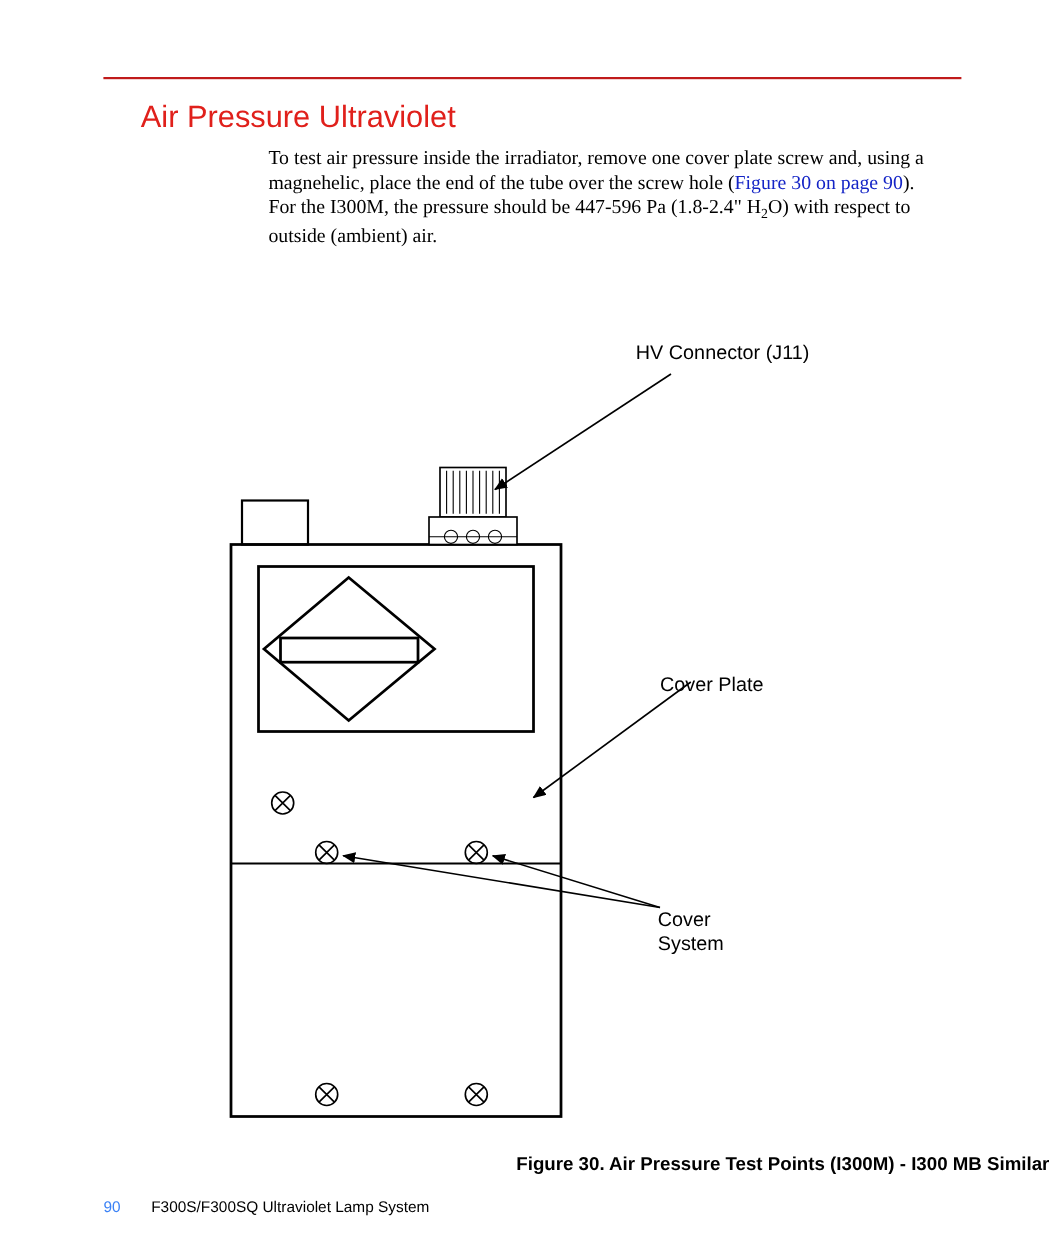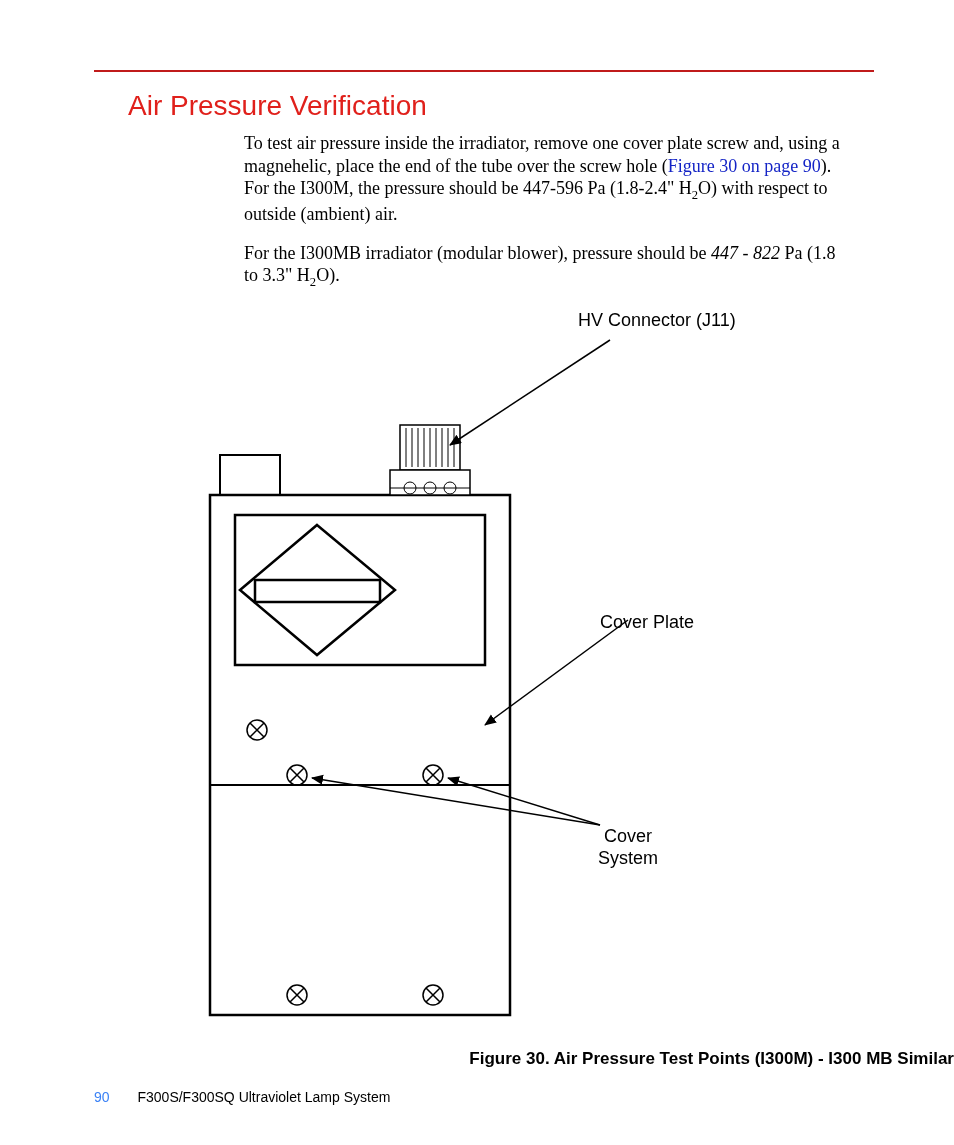--- a/index.html
+++ b/index.html
@@ -86,28 +86,25 @@
     color: #3b82f6;
     margin-right: 24px;
   }
 </style>
 </head>
 <body>
 
 <div class="page">
   <div class="rule"></div>
 
-  <div class="title">Air Pressure Verification</div>
+  <div class="title">Air Pressure Ultraviolet</div>
 
   <div class="body-text">
     <p>
       <span>To test air pressure inside the irradiator, remove one cover plate screw and, using a magnehelic, place the end of the tube over the screw hole (</span><span class="xref">Figure 30 on page 90</span><span>). For the I300M, the pressure should be 447-596 Pa (1.8-2.4" H</span><sub>2</sub><span>O) with respect to outside (ambient) air.</span>
-    </p>
-    <p>
-      <span>For the I300MB irradiator (modular blower), pressure should be </span><i>447 - 822</i><span> Pa (1.8 to 3.3" H</span><sub>2</sub><span>O).</span>
     </p>
   </div>
 
   <div class="figure-area">
     <svg width="780" height="740" viewBox="0 0 780 740">
       <defs>
         <marker id="arrow" markerWidth="12" markerHeight="12" refX="11" refY="5" orient="auto" markerUnits="userSpaceOnUse">
           <path d="M0,0 L12,5 L0,10 Z" fill="#000"></path>
         </marker>
         <pattern id="dash" patternUnits="userSpaceOnUse" width="6" height="6">
@@ -172,21 +169,21 @@
 
       <line x1="538" y1="320" x2="395" y2="425" stroke="#000" stroke-width="1.5" marker-end="url(#arrow)"></line>
 
       <line x1="510" y1="525" x2="222" y2="478" stroke="#000" stroke-width="1.5" marker-end="url(#arrow)"></line>
       <line x1="510" y1="525" x2="358" y2="478" stroke="#000" stroke-width="1.5" marker-end="url(#arrow)"></line>
 
     </svg>
 
     <div class="label" style="left:488px; top:10px;text-align:center;">HV Connector (J11)</div>
     <div class="label" style="left:510px; top:312px;">Cover Plate</div>
-    <div class="label" style="left:508px; top:526px; line-height:1.2;text-align:center;">
+    <div class="label" style="left:508px; top:526px; line-height:1.2;">
       <span>Cover</span><br>
       <span>System</span>
     </div>
   </div>
 
   <div class="caption">Figure 30. Air Pressure Test Points (I300M) - I300 MB Similar</div>
 
   <div class="footer">
     <span class="pagenum">90</span>
     <span>F300S/F300SQ Ultraviolet Lamp System</span>

